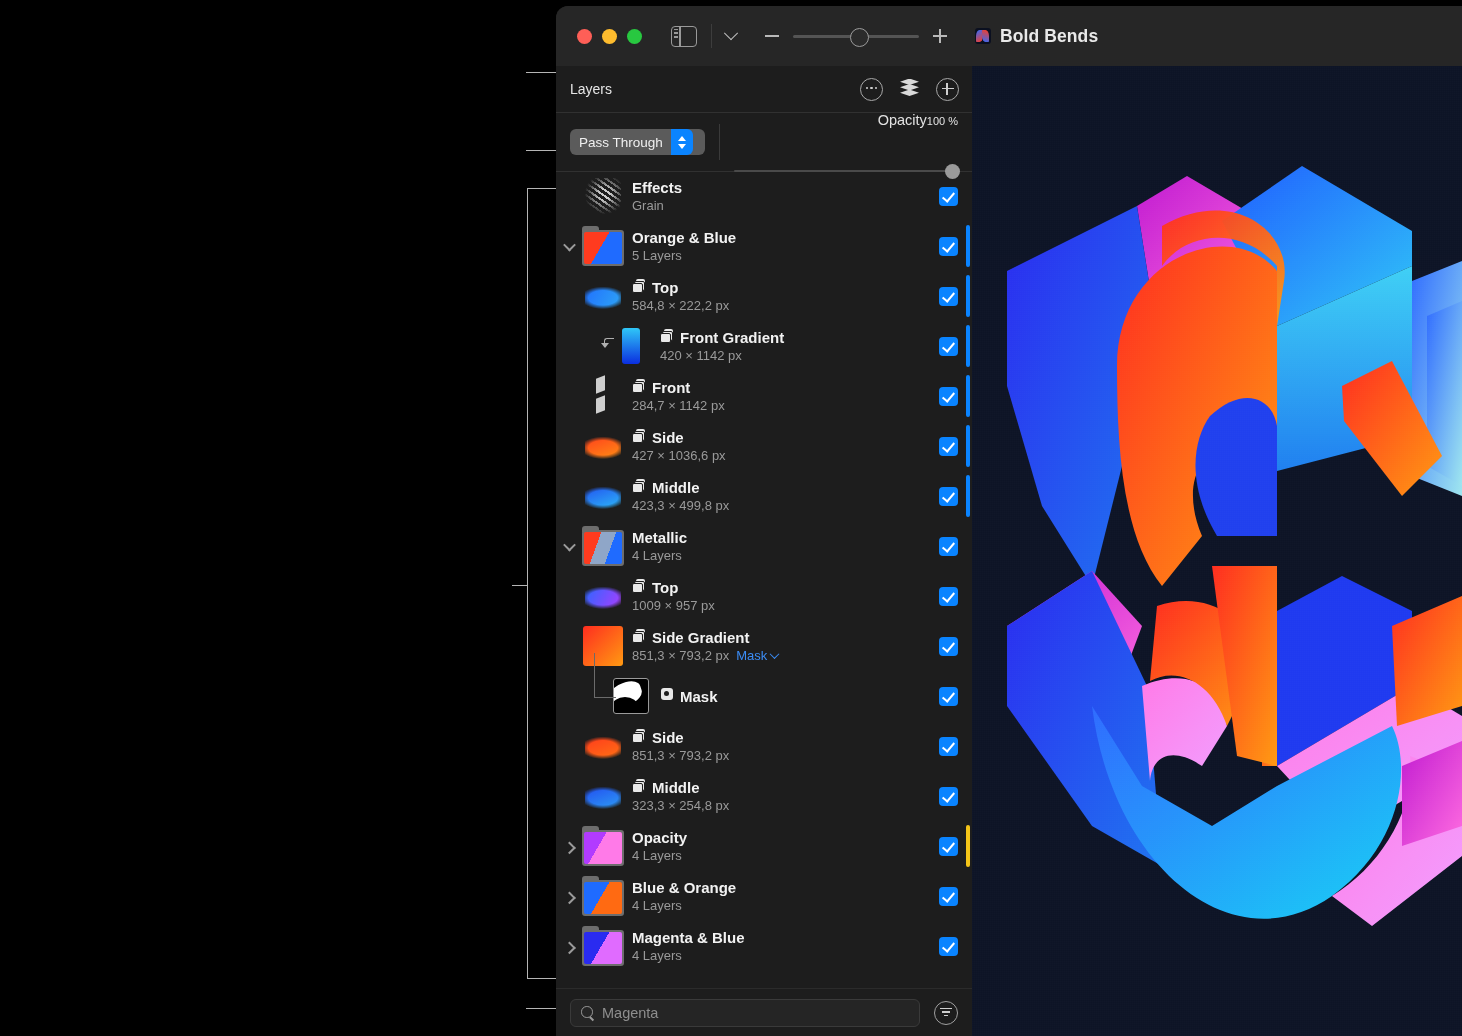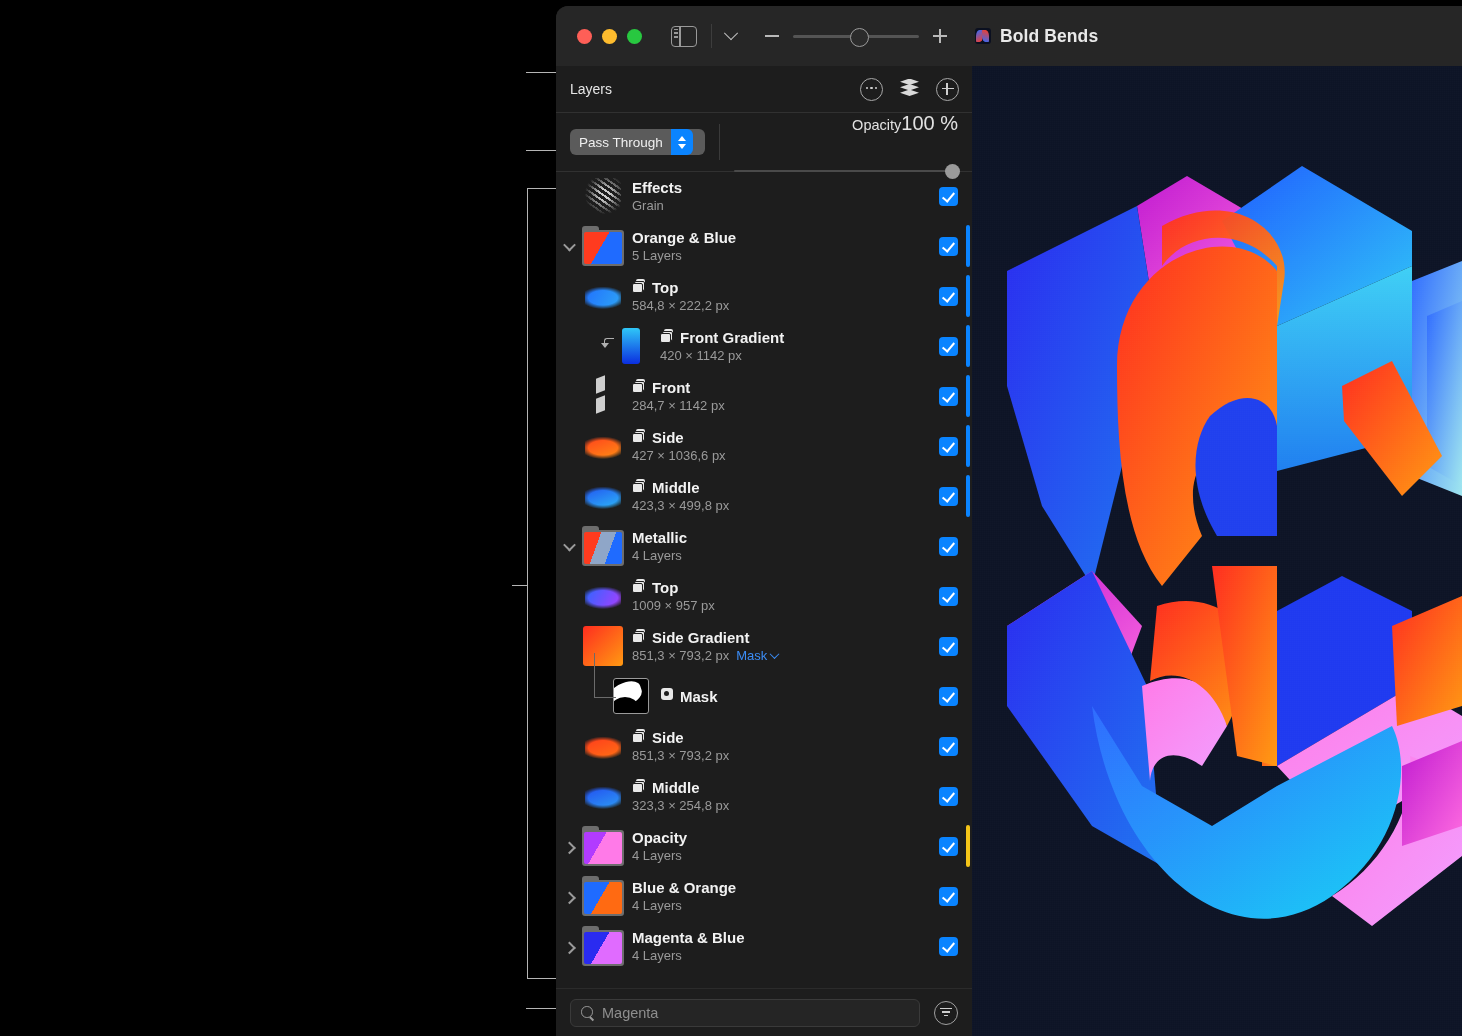--- a/index.html
+++ b/index.html
@@ -92,21 +92,21 @@
   .blend .lbl{color:#f0f0f0;font-size:13.5px;padding-right:8px;}
   .blend .stepper{width:22px;height:26px;border-radius:0 6px 6px 0;background:#0a84ff;
     display:flex;flex-direction:column;align-items:center;justify-content:center;gap:3px;}
   .arrU,.arrD{width:0;height:0;border-left:4.2px solid transparent;border-right:4.2px solid transparent;}
   .arrU{border-bottom:5px solid #fff;}
   .arrD{border-top:5px solid #fff;}
   .bsep{width:1px;height:36px;background:#3a3a3a;margin-left:14px;}
   .opa{flex:1;margin-left:14px;margin-right:14px;position:relative;}
   .opa .row{display:flex;justify-content:flex-end;align-items:baseline;}
   .opa .name{color:#e2e2e2;font-size:14.5px;}
-  .opa .val{color:#e2e2e2;font-size:20px;}
+  .opa .val{color:#e2e2e2;font-size:11px;}
   .opa .track{margin-top:8px;height:2.5px;background:#4a4a4a;border-radius:2px;position:relative;}
   .opa .knob{position:absolute;right:-2px;top:-6px;width:15px;height:15px;border-radius:50%;background:#9a9a9a;}
 
   
   .list{position:absolute;left:0;top:105px;width:416px;height:818px;overflow:hidden;}
   .row{position:relative;height:50px;display:flex;align-items:center;}
   .row .disc{width:26px;display:flex;justify-content:center;align-items:center;flex:none;}
   .tri{width:7px;height:7px;border-right:2px solid #9b9b9b;border-bottom:2px solid #9b9b9b;}
   .tri.down{transform:rotate(45deg) translate(-1px,-1px);}
   .tri.right{transform:rotate(-45deg) translate(-1px,1px);}

